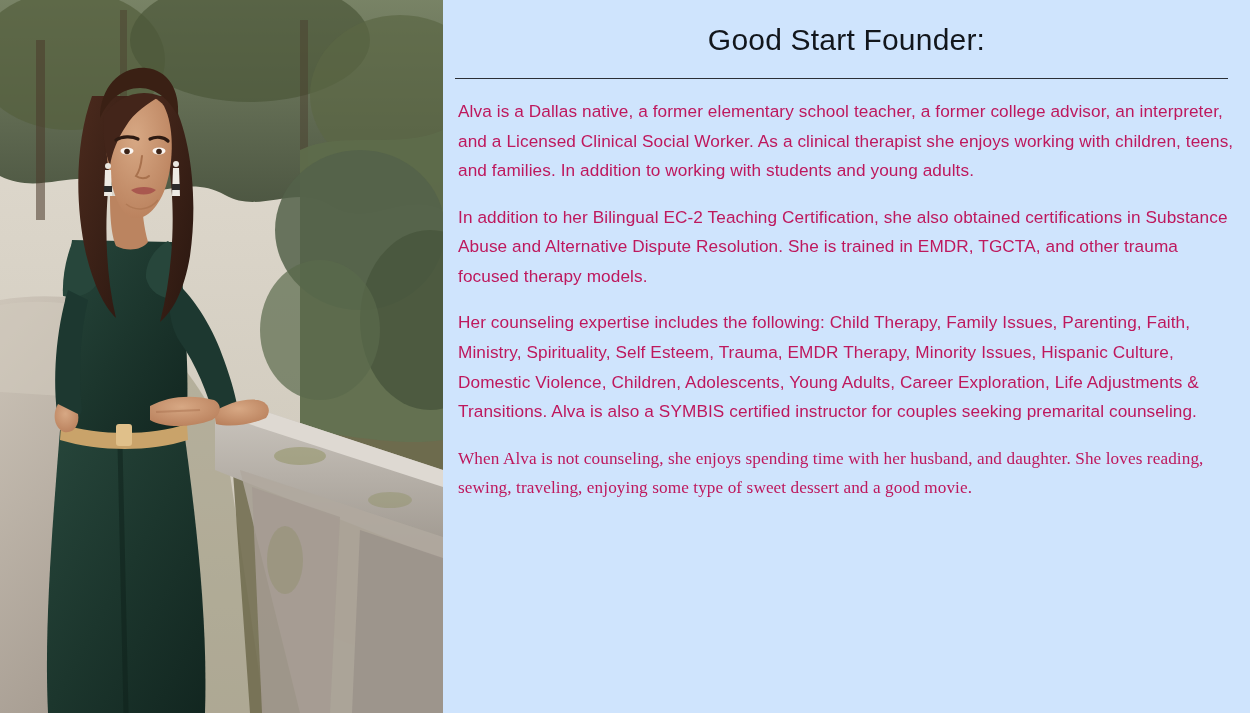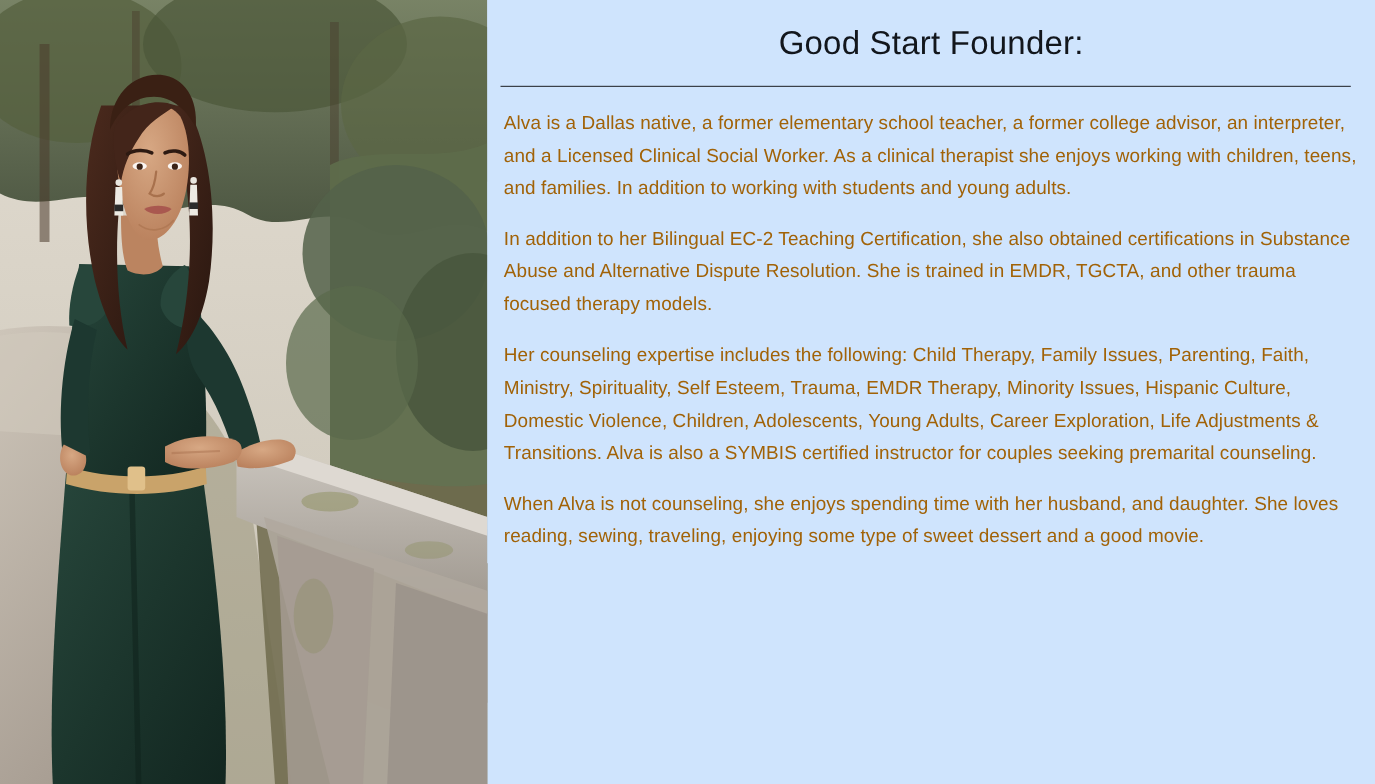--- a/index.html
+++ b/index.html
@@ -51,28 +51,28 @@
     background: #2b2f36;
     margin: 20px 22px 0 12px;
     width: 1207px;
     max-width: calc(100% - 34px);
   }
   .body-copy {
     padding: 18px 8px 0 458px;
     margin-left: -443px; 
   }
   .para {
-    color: #a16207;
+    color: #be185d;
     font-size: 17.2px;
     line-height: 1.72;
     margin-bottom: 17px;
     letter-spacing: 0.1px;
     max-width: 800px;
   }
-  .para:last-child { margin-bottom: 4px; }
+  .para:last-child { margin-bottom: 4px; font-family: Liberation Serif, serif; }
 </style>
 </head>
 <body>
 
 <div class="page">
 
   <div class="photo-panel">
     <svg class="photo-svg" viewBox="0 0 443 713" preserveAspectRatio="xMidYMid slice">
       <defs>
         <linearGradient id="skyG" x1="0" y1="0" x2="0" y2="1">

